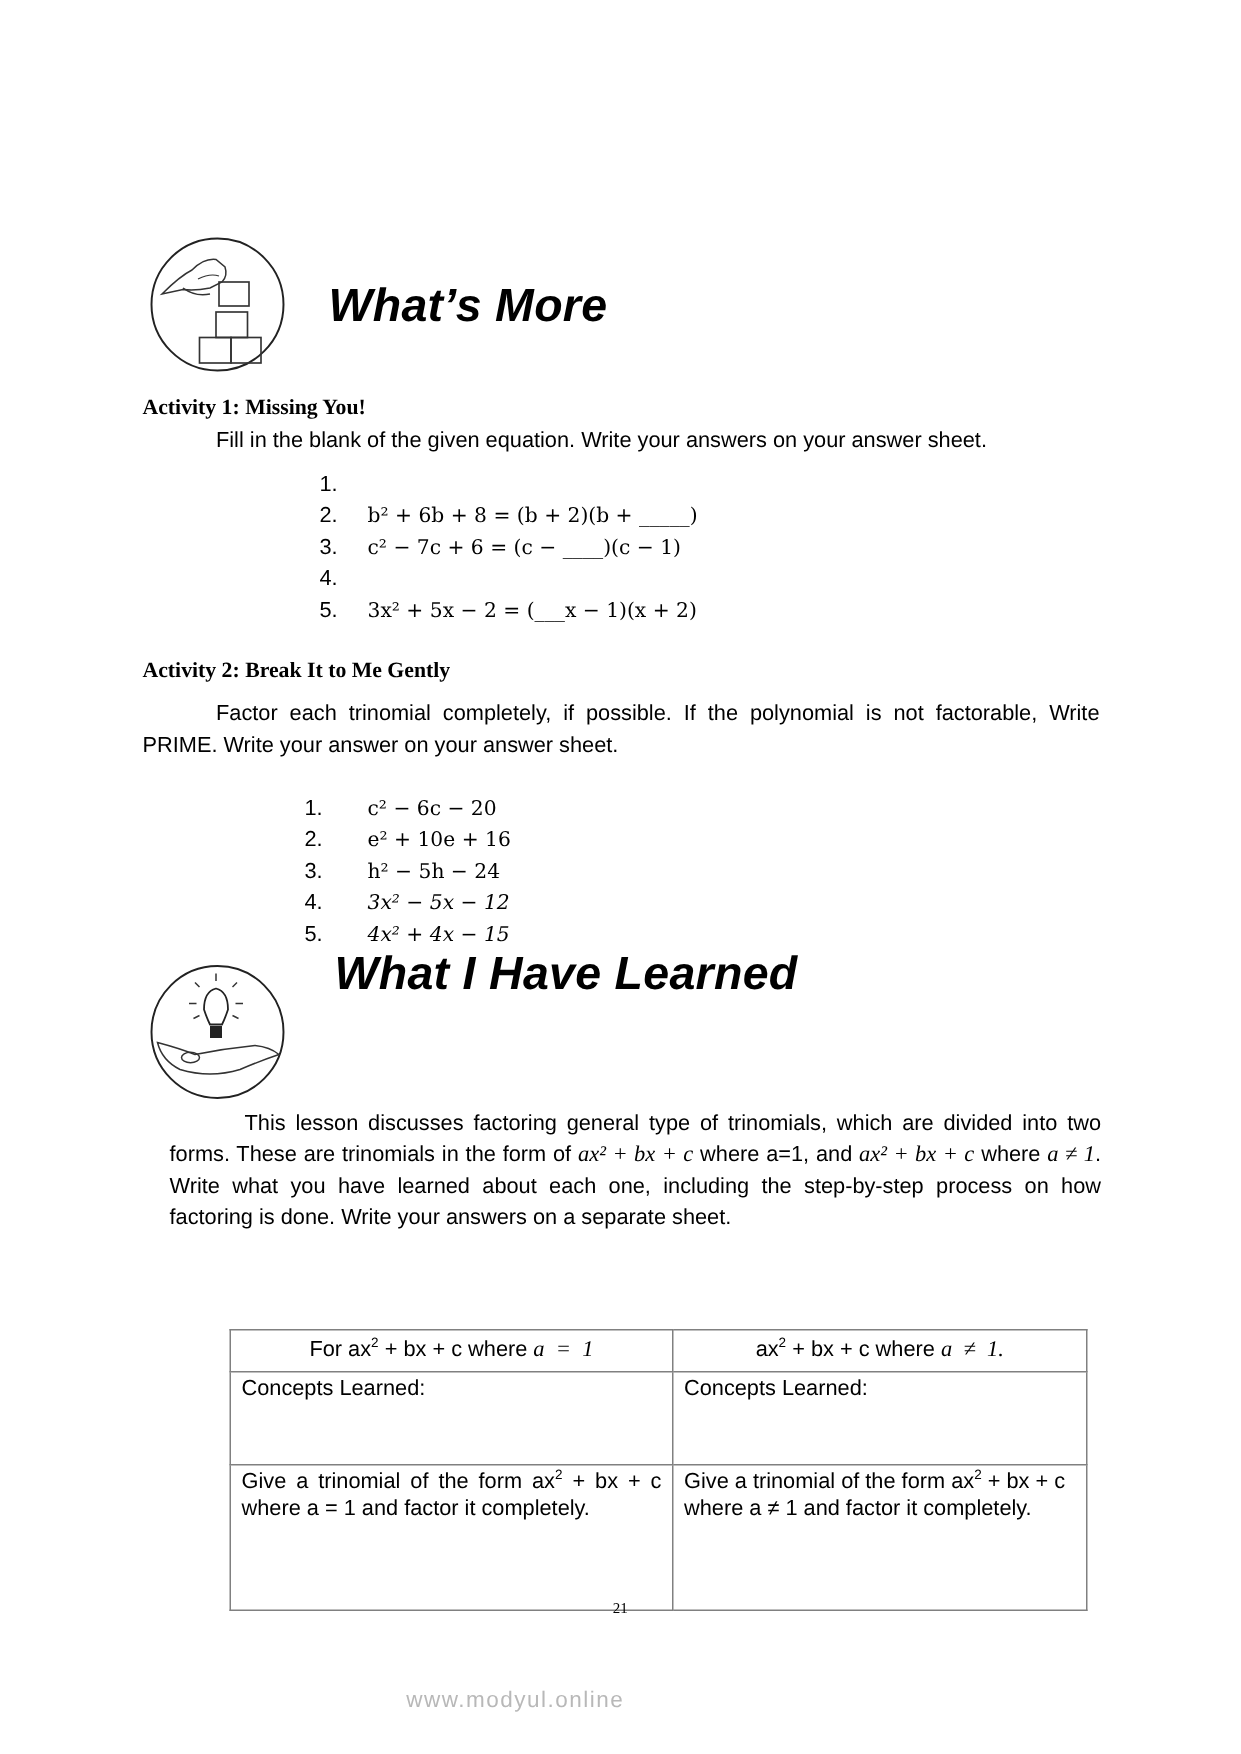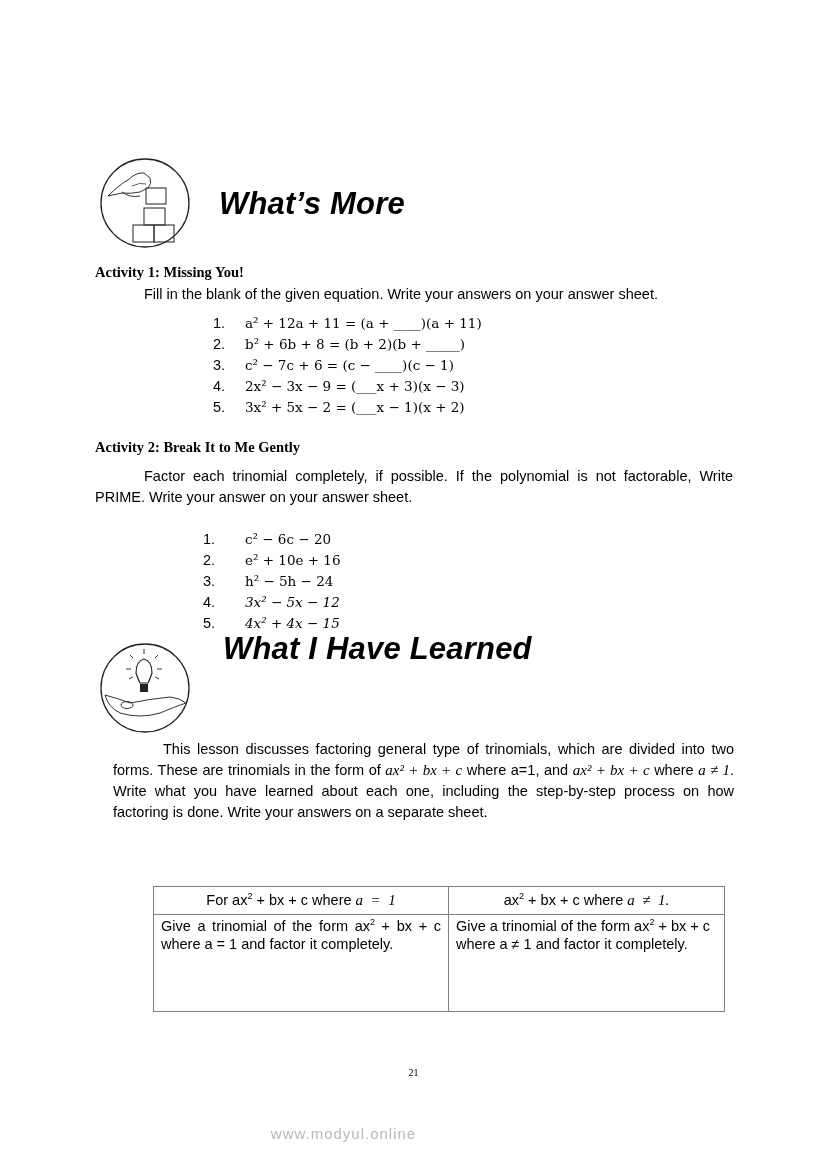--- a/index.html
+++ b/index.html
@@ -37,33 +37,31 @@
   </svg>
 </div>
 <div class="section-title" style="left:219px;top:186px;">What’s More</div>
 
 <div class="act-heading" style="left:95px;top:264px;">Activity 1: Missing You!</div>
 <div class="para" style="left:144px;top:284px;white-space:nowrap;">Fill in the blank of the given equation. Write your answers on your answer sheet.</div>
 
 <ul class="list" style="left:213px;top:313px;">
   <li>
       <span class="num" style="width:32px;">1.</span>
-      <span class="math">a² + 12a + 11 = (a + ____)(a + 11)</span>
     </li>
   <li>
       <span class="num" style="width:32px;">2.</span>
       <span class="math">b² + 6b + 8 = (b + 2)(b + _____)</span>
     </li>
   <li>
       <span class="num" style="width:32px;">3.</span>
       <span class="math">c² − 7c + 6 = (c − ____)(c − 1)</span>
     </li>
   <li>
       <span class="num" style="width:32px;">4.</span>
-      <span class="math">2x² − 3x − 9 = (___x + 3)(x − 3)</span>
     </li>
   <li>
       <span class="num" style="width:32px;">5.</span>
       <span class="math">3x² + 5x − 2 = (___x − 1)(x + 2)</span>
     </li>
 </ul>
 
 <div class="act-heading" style="left:95px;top:439px;">Activity 2: Break It to Me Gently</div>
 <div class="para justify" style="left:95px;top:466px;width:638px;text-indent:49px;">Factor each trinomial completely, if possible. If the polynomial is not factorable, Write PRIME. Write your answer on your answer sheet.</div>
 
@@ -110,20 +108,24 @@
 
 <div class="para justify" style="left:113px;top:739px;width:621px;text-indent:50px;line-height:21px;"><span>This lesson discusses factoring general type of trinomials, which are divided into two forms. These are trinomials in the form of</span> <span class="mi">ax² + bx + c</span> <span>where a=1, and</span> <span class="mi">ax² + bx + c</span> <span>where</span> <span class="mi">a ≠ 1</span><span>. Write what you have learned about each one, including the step-by-step process on how factoring is done. Write your answers on a separate sheet.</span></div>
 
 <table class="answer">
   <tbody>
       <tr>
     <td class="hdr" style="width:280px;"><span>For ax</span><sup>2</sup><span style="white-space:pre;"> + bx + c where </span><span class="mi" style="white-space:pre;">a  =  1</span></td>
     <td class="hdr"><span>ax</span><sup>2</sup><span style="white-space:pre;"> + bx + c where </span><span class="mi" style="white-space:pre;">a  ≠  1.</span></td>
   </tr>
   <tr>
+    <td style="height:57px;">Concepts Learned:</td>
+    <td>Concepts Learned:</td>
+  </tr>
+  <tr>
     <td style="height:92px;text-align:justify;"><span>Give a trinomial of the form ax</span><sup>2</sup><span> + bx + c where a = 1 and factor it completely.</span></td>
     <td><span>Give a trinomial of the form ax</span><sup>2</sup><span> + bx + c where a ≠ 1 and factor it completely.</span></td>
   </tr>
 </tbody>
   </table>
 
 <div class="page-num">21</div>
 <div class="watermark">www.modyul.online</div>
 
 </body></html>

